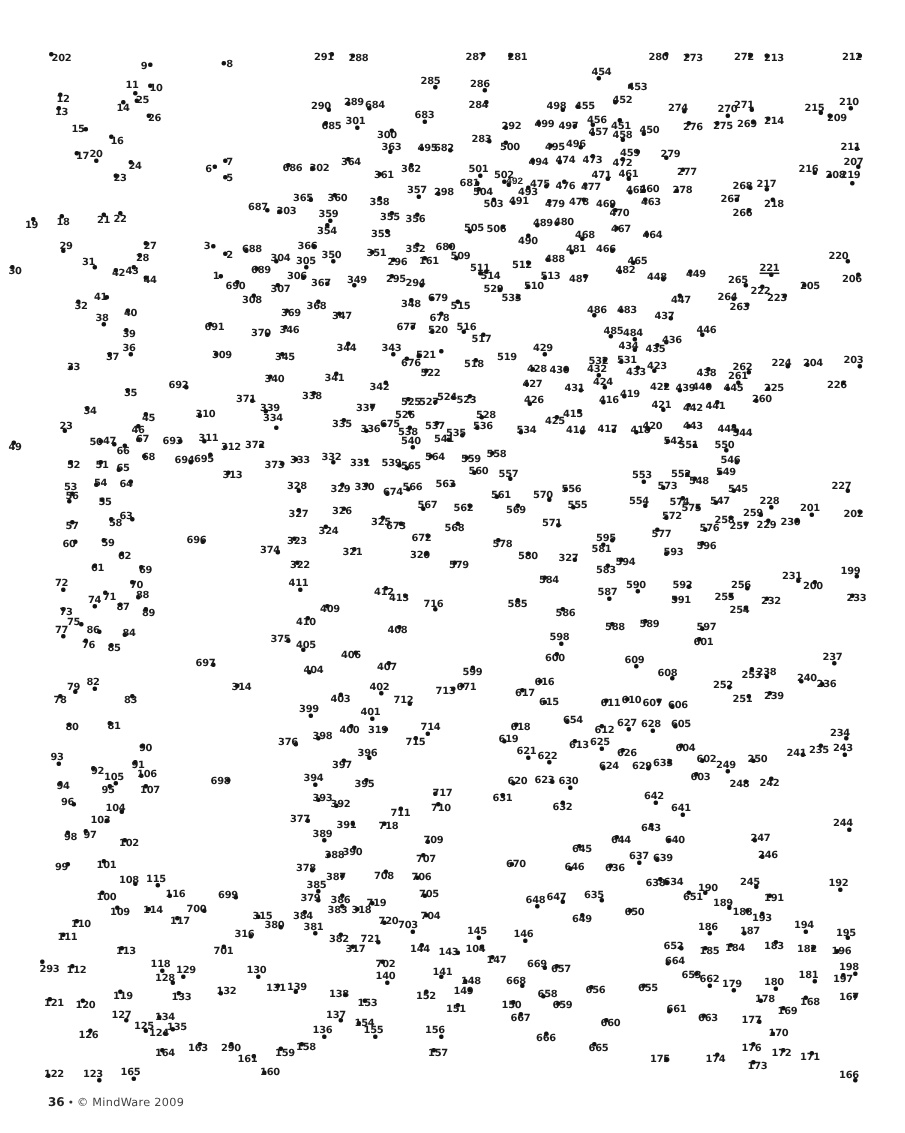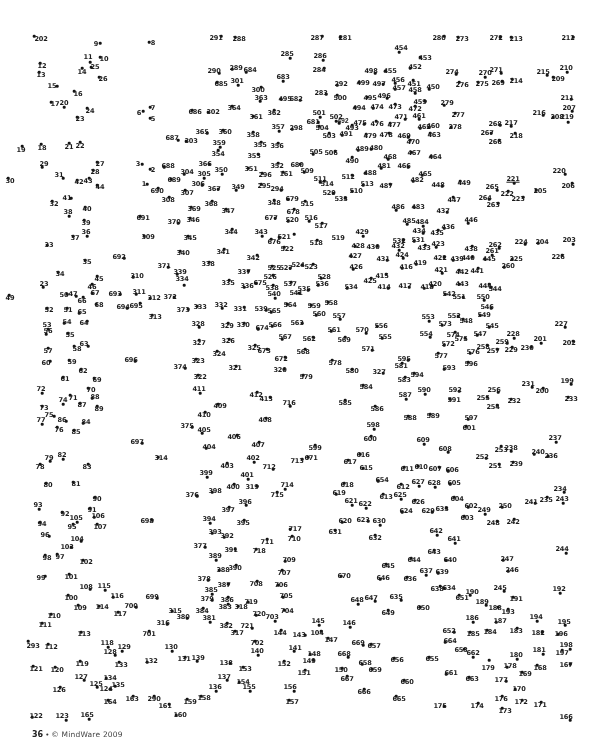--- a/index.html
+++ b/index.html
@@ -1433,21 +1433,21 @@
     <span class="lbl" style="left: 566px; top: 645px;">198</span>
     <div class="dot" style="left: 543px; top: 654px;"></div>
     <span class="lbl" style="left: 539px; top: 650px;">181</span>
     <div class="dot" style="left: 562px; top: 650px;"></div>
     <span class="lbl" style="left: 562px; top: 653px;">197</span>
     <div class="dot" style="left: 570px; top: 664px;"></div>
     <span class="lbl" style="left: 566px; top: 665px;">167</span>
     <div class="dot" style="left: 537px; top: 665px;"></div>
     <span class="lbl" style="left: 540px; top: 668px;">168</span>
     <div class="dot" style="left: 489px; top: 660px;"></div>
-    <span class="lbl" style="left: 488px; top: 656px; margin-top: 12px;">179</span>
+    <span class="lbl" style="left: 488px; top: 656px;">179</span>
     <div class="dot" style="left: 517px; top: 659px;"></div>
     <span class="lbl" style="left: 516px; top: 655px;">180</span>
     <div class="dot" style="left: 507px; top: 667px;"></div>
     <span class="lbl" style="left: 510px; top: 666px;">178</span>
     <div class="dot" style="left: 522px; top: 672px;"></div>
     <span class="lbl" style="left: 525px; top: 674px;">169</span>
     <div class="dot" style="left: 506px; top: 681px;"></div>
     <span class="lbl" style="left: 501px; top: 680px;">177</span>
     <div class="dot" style="left: 515px; top: 689px;"></div>
     <span class="lbl" style="left: 519px; top: 689px;">170</span>

